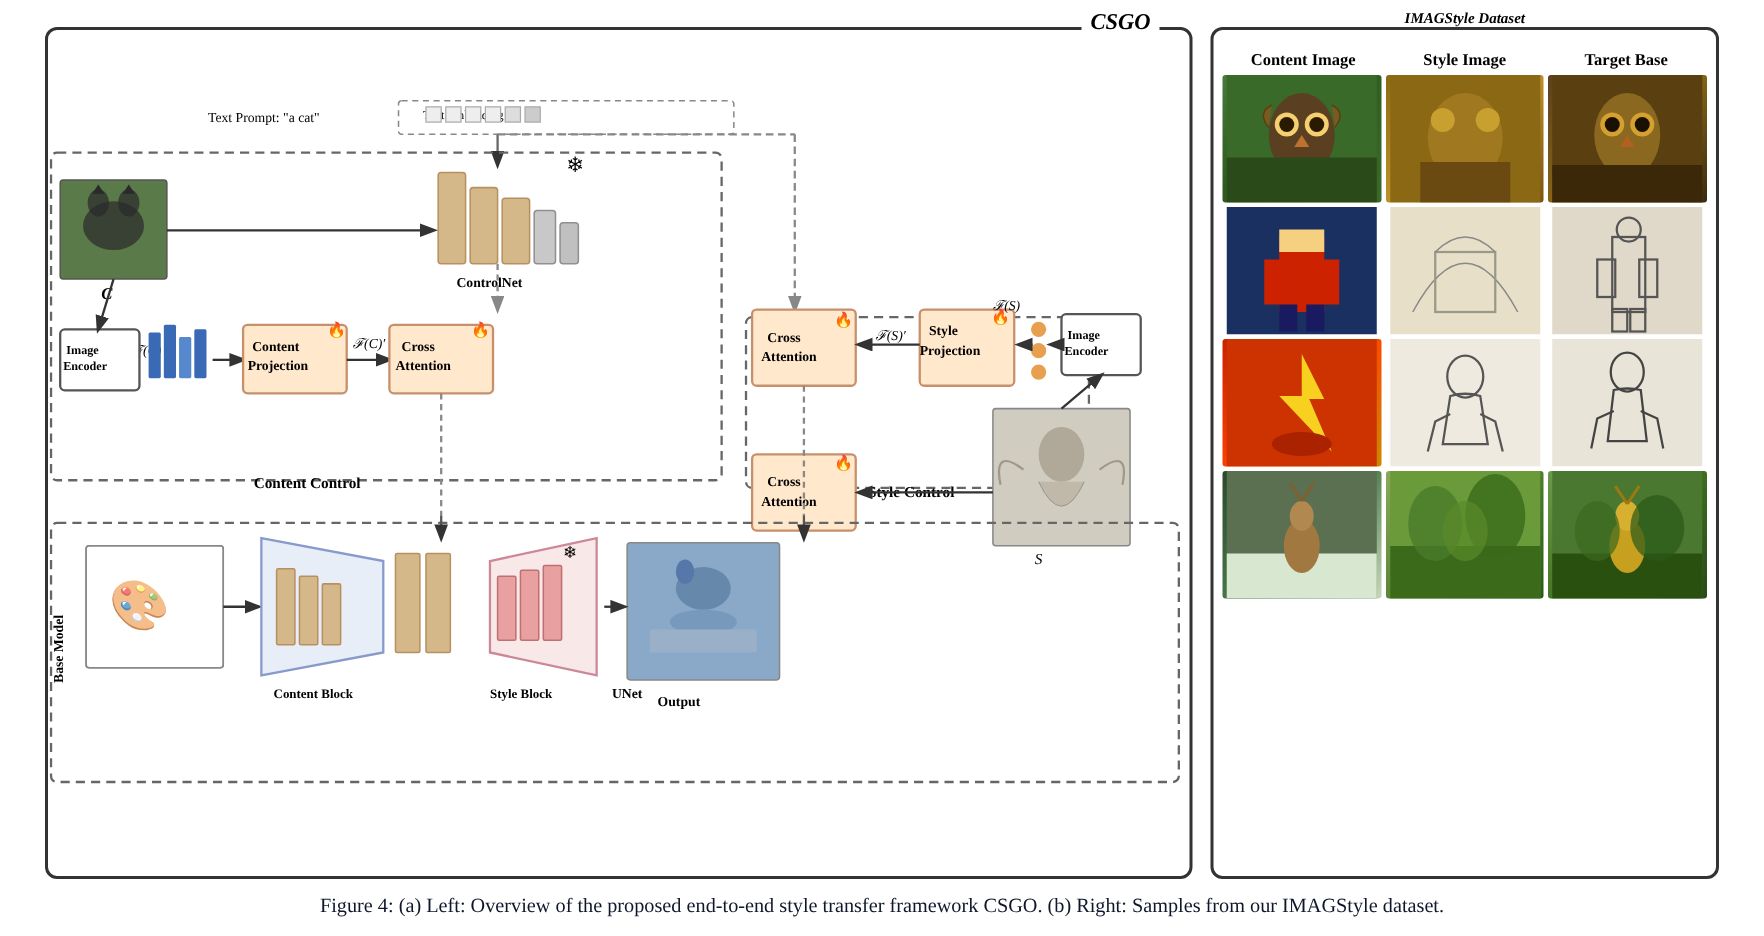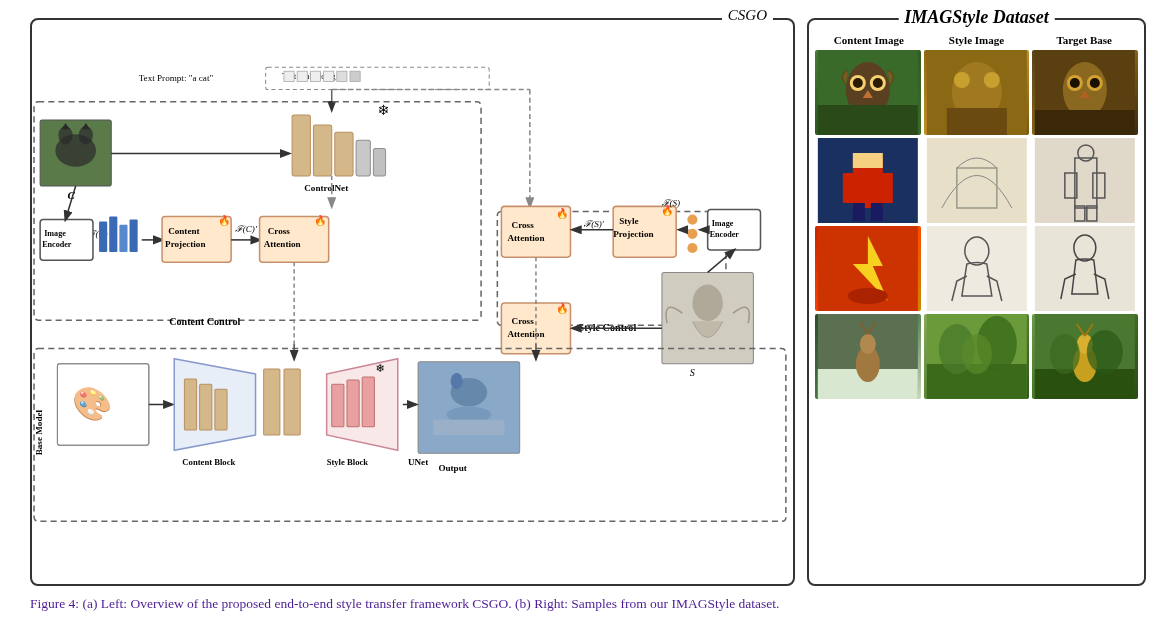--- a/index.html
+++ b/index.html
@@ -37,21 +37,21 @@
       background: white;
     }
 
     .csgo-title {
       position: absolute;
       top: -13px;
       right: 20px;
       background: white;
       padding: 0 6px;
       font-style: italic;
-      font-weight: normal;
+      font-weight: bold;
       font-size: 15px;
     }
 
     
     .dataset-panel {
       border: 2px solid #333;
       border-radius: 8px;
       position: relative;
       flex: 1;
       padding: 8px 6px 6px 6px;
@@ -59,21 +59,21 @@
 
     .dataset-title {
       position: absolute;
       top: -13px;
       left: 50%;
       transform: translateX(-50%);
       background: white;
       padding: 0 6px;
       font-style: italic;
       font-weight: bold;
-      font-size: 18px;
+      font-size: 10px;
       white-space: nowrap;
     }
 
     .dataset-grid-header {
       display: flex;
       justify-content: space-around;
       margin-bottom: 4px;
       margin-top: 6px;
       align-items: center;
     }
@@ -120,21 +120,22 @@
       width: 100%;
       height: 100%;
       pointer-events: none;
     }
 
     
     .caption {
       margin-top: 8px;
       font-size: 13.5px;
       line-height: 1.5;
-      color: #4c1d95;
+      color: #0f172a;
+      text-align: center;
     }
 
   </style>
 </head>
 <body>
 
 <div class="page-container">
   <div class="main-content">
 
     <div class="csgo-panel">

